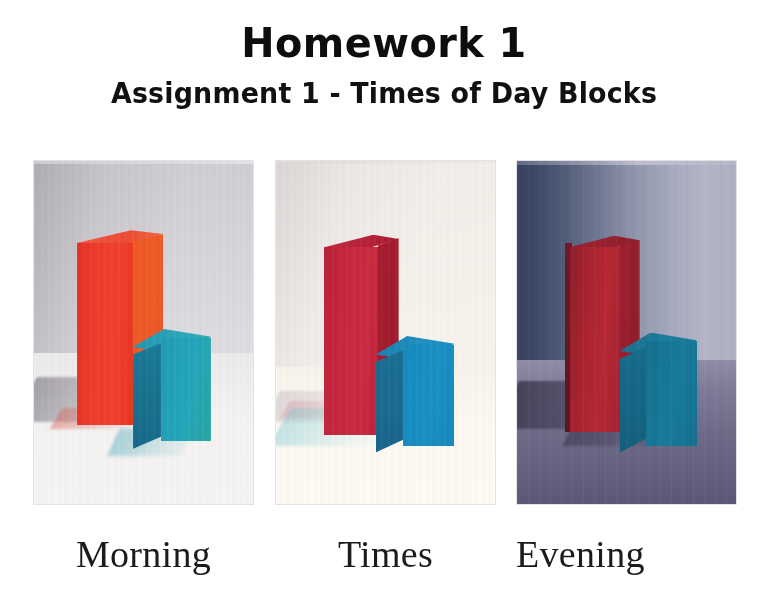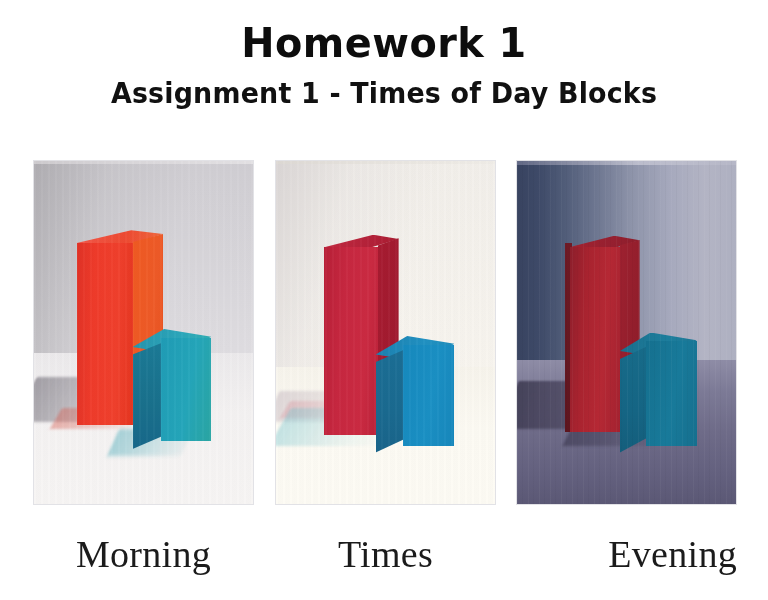--- a/index.html
+++ b/index.html
@@ -311,21 +311,21 @@
     font-family: Liberation Serif, serif;
     font-weight: 300;
     font-size: 38px;
     color: #1b1b1b;
     letter-spacing: 0.3px;
     white-space: nowrap;
     margin-top: 20px;
   }
   .caption.c1 { left: 33px;  width: 221px; text-align: center; }
   .caption.c2 { left: 275px; width: 221px; text-align: center; }
-  .caption.c3 { left: 516px; width: 221px; text-align: right; }
+  .caption.c3 { left: 516px; width: 221px; text-align: left; }
 </style>
 </head>
 <body>
 
 <div id="slide">
 
   <div class="title-block">
     <div class="main-title">Homework 1</div>
     <div class="sub-title">Assignment 1 - Times of Day Blocks</div>
   </div>

